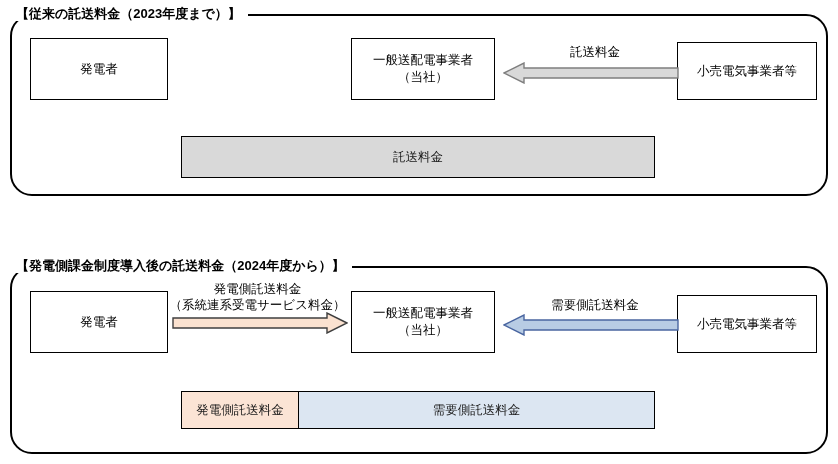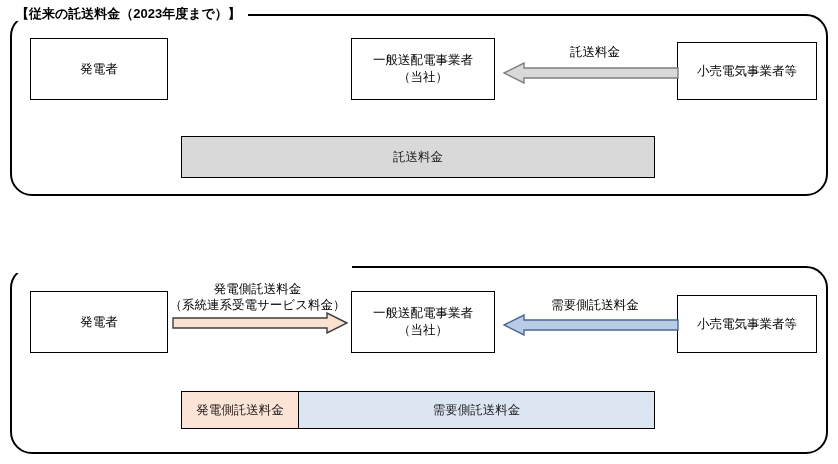--- a/index.html
+++ b/index.html
@@ -125,20 +125,21 @@
       <polygon points="1,11 21,1 21,6 175,6 175,16 21,16 21,21" fill="#D9D9D9" stroke="#7F7F7F" stroke-width="1.4" stroke-linejoin="miter"></polygon>
     </svg>
   </div>
 
   <div class="bar gray" style="left:181px; top:136px; width:474px; height:42px;">託送料金</div>
 
   <div class="panel" style="left:10px; top:266px; width:818px; height:188px;"></div>
 
   <div class="caption-mask" style="left: 13px; top: 259px; width: 338.844px;"></div>
 
+  <div class="caption" style="left:16px; top:259px;">【発電側課金制度導入後の託送料金（2024年度から）】</div>
 
   <div class="ebox" style="left:30px; top:291px; width:138px; height:62px;">発電者</div>
 
   <div class="ebox" style="left:351px; top:291px; width:144px; height:62px;">一般送配電事業者
 （当社）</div>
 
   <div class="ebox" style="left:677px; top:295px; width:140px; height:58px;">小売電気事業者等</div>
 
   <div class="arrow-label" style="left:165px; top:281px; width:185px;">発電側託送料金
 （系統連系受電サービス料金）</div>

